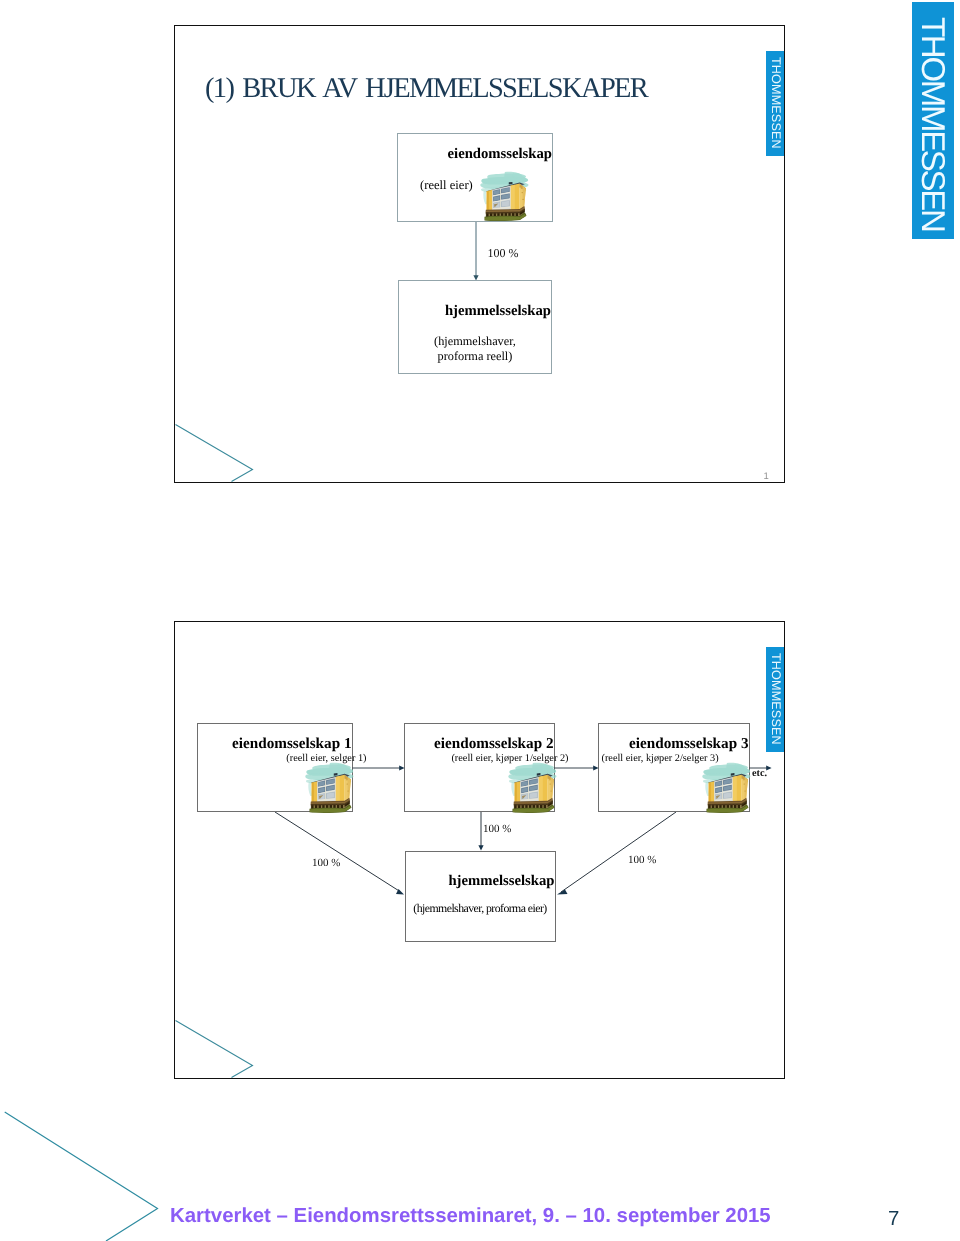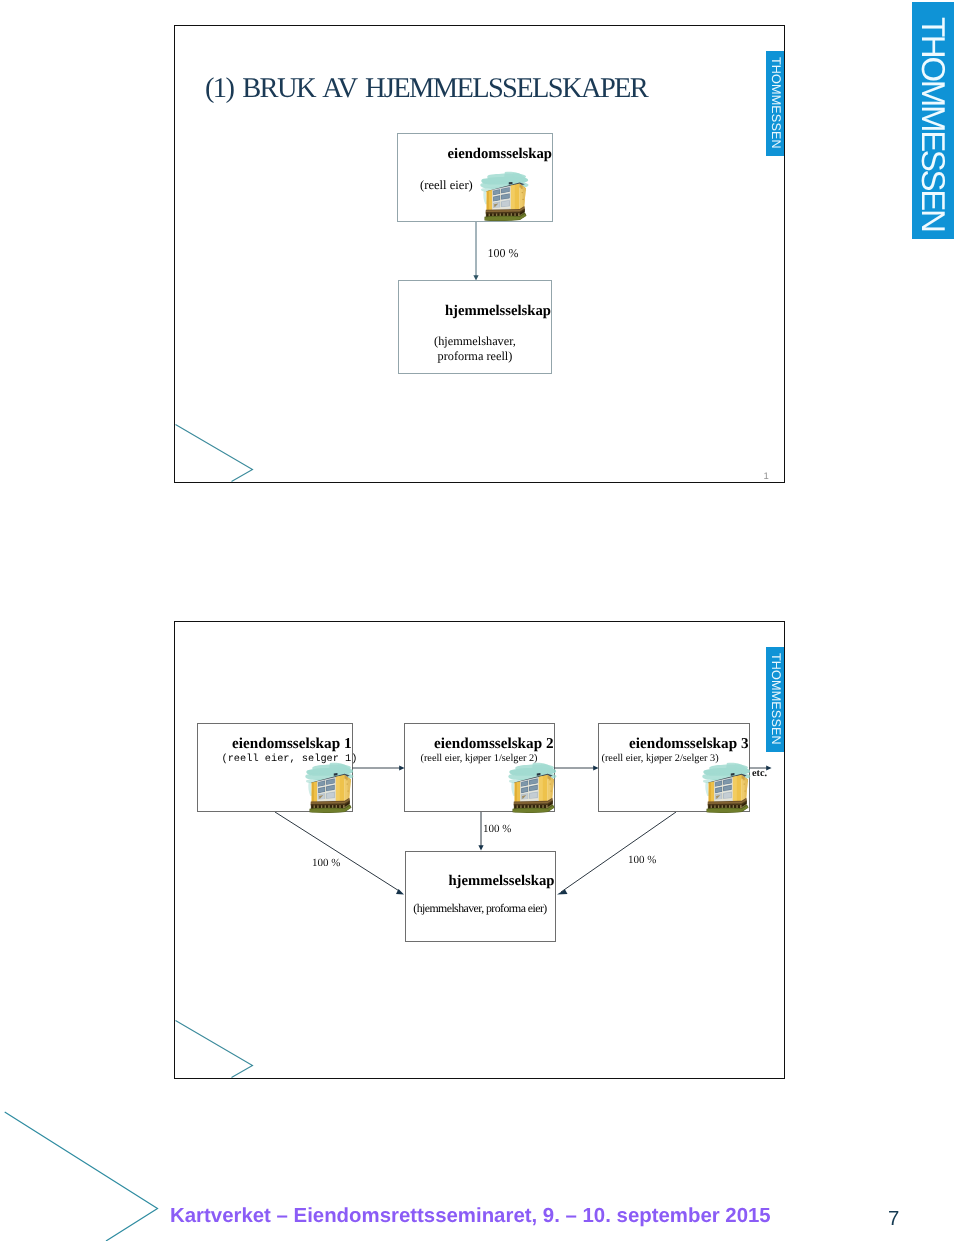--- a/index.html
+++ b/index.html
@@ -162,21 +162,21 @@
  </div>
 </div>
 
 <div class="slide" id="slide2">
  <div class="sb">
   <div class="logo-tab" style="left:591px;top:25px;width:20px;height:104.5px;">
         <span class="lt" style="font-size:12.6px;line-height:20px;letter-spacing:0.15px;padding-top:6px;">THOMMESSEN</span>
       </div>
   <div class="box" style="left:21.5px;top:100.5px;width:156px;height:89px;border:1px solid #6e6e6e;">
     <div class="box-title" style="top:11px;font-size:15.2px;">eiendomsselskap 1</div>
-    <div class="box-sub" style="top:29px;font-size:10.3px;text-align:center;padding-left:15px;font-family:Liberation Mono, monospace;">(reell eier, selger 1)</div>
+    <div class="box-sub" style="top:29px;font-size:10.3px;text-align:right;padding-left:15px;">(reell eier, selger 1)</div>
   </div>
   <div style="position:absolute;left:128.0px;top:138.5px;width:52px;height:53px;">
         <svg class="bsvg" viewBox="0 0 120 129" preserveAspectRatio="none" style="width:100%;height:100%">
 <g fill="#8ed4c7" opacity="0.82">
  <path d="M62 5 C80 3 97 7 101 14 C110 16 114 25 107 30 L78 31 L60 18 Z" opacity=".8"></path>
  <path d="M28 12 C46 8 88 7 103 11 C114 14 113 19 102 22 C82 26 42 27 28 23 C19 20 19 14 28 12 Z" opacity=".85"></path>
  <path d="M13 22 C33 16 94 15 108 19 C119 22 118 29 107 31 C88 36 25 38 15 34 C6 31 5 24 13 22 Z"></path>
  <path d="M10 33 C28 29 96 28 110 32 C120 35 118 41 107 43 C88 47 24 48 12 44 C4 41 3 35 10 33 Z" opacity=".85"></path>
  <path d="M10 46 C24 43 60 43 72 45 C82 47 80 51 70 52 C56 55 18 55 12 53 C6 51 5 47 10 46 Z" opacity=".6"></path>
  <path d="M13 52 C11 64 13 76 17 85 L23 85 C19 76 17 64 19 52 Z" opacity=".5"></path>
@@ -259,21 +259,21 @@
  </g>
  <path d="M18 105 L96 103.5 L108 95.5 L108 99 L96 107 L18 108.5 Z" fill="#4a3618"></path>
 
  <path d="M15 116 C32 113 82 113 95 115 L108 105 L112 113 L97 124 C72 127 32 127 15 125 Z" fill="#566122"></path>
  <path d="M16 118 C34 115 84 115 96 117 L108 109 L111 114 L96 123 C72 126 34 126 16 124 Z" fill="#6f7d2b"></path>
 </g>
 </svg>
       </div>
   <div class="box" style="left:228.5px;top:100.5px;width:151px;height:89px;border:1px solid #6e6e6e;">
     <div class="box-title" style="top:11px;font-size:15.2px;">eiendomsselskap 2</div>
-    <div class="box-sub" style="top:29px;font-size:10.3px;text-align:center;">(reell eier, kjøper 1/selger 2)</div>
+    <div class="box-sub" style="top:29px;font-size:10.3px;text-align:right;padding-left:15px;">(reell eier, kjøper 1/selger 2)</div>
   </div>
   <div style="position:absolute;left:330.5px;top:138.5px;width:52px;height:53px;">
         <svg class="bsvg" viewBox="0 0 120 129" preserveAspectRatio="none" style="width:100%;height:100%">
 <g fill="#8ed4c7" opacity="0.82">
  <path d="M62 5 C80 3 97 7 101 14 C110 16 114 25 107 30 L78 31 L60 18 Z" opacity=".8"></path>
  <path d="M28 12 C46 8 88 7 103 11 C114 14 113 19 102 22 C82 26 42 27 28 23 C19 20 19 14 28 12 Z" opacity=".85"></path>
  <path d="M13 22 C33 16 94 15 108 19 C119 22 118 29 107 31 C88 36 25 38 15 34 C6 31 5 24 13 22 Z"></path>
  <path d="M10 33 C28 29 96 28 110 32 C120 35 118 41 107 43 C88 47 24 48 12 44 C4 41 3 35 10 33 Z" opacity=".85"></path>
  <path d="M10 46 C24 43 60 43 72 45 C82 47 80 51 70 52 C56 55 18 55 12 53 C6 51 5 47 10 46 Z" opacity=".6"></path>
  <path d="M13 52 C11 64 13 76 17 85 L23 85 C19 76 17 64 19 52 Z" opacity=".5"></path>

